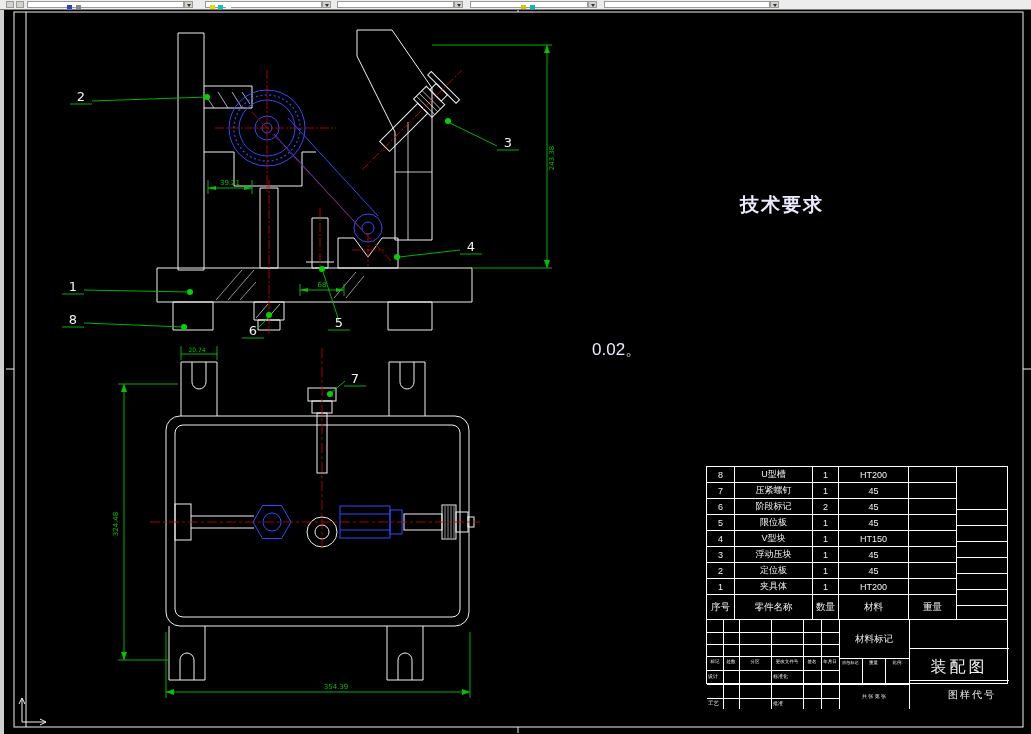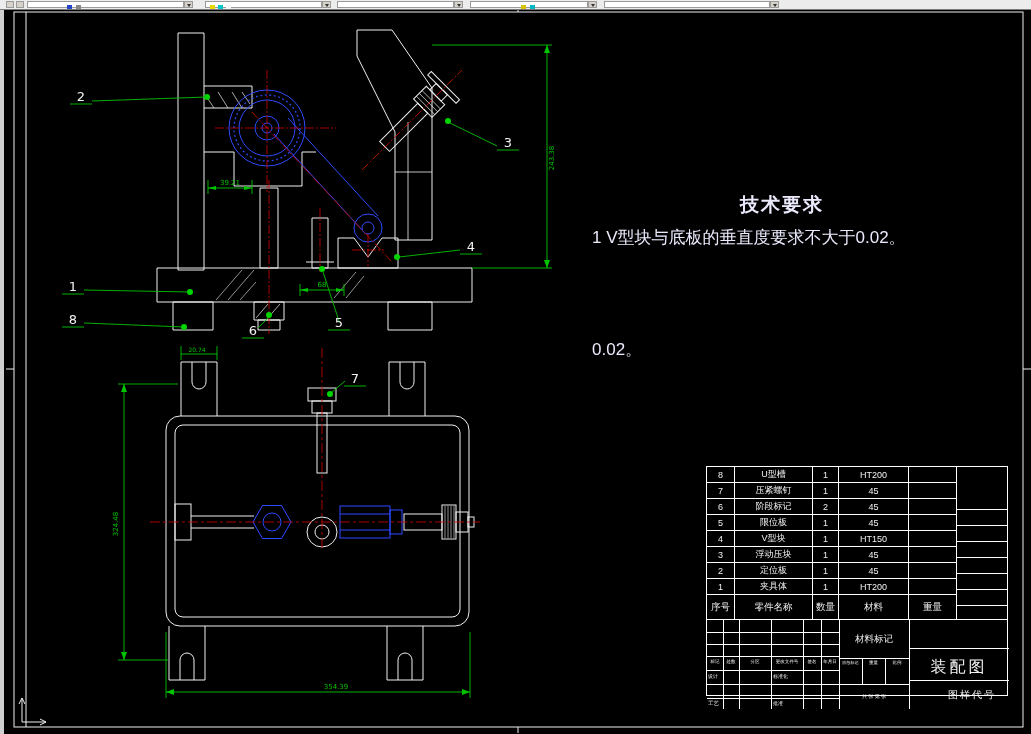--- a/index.html
+++ b/index.html
@@ -36,21 +36,21 @@
          border:1px solid #fff; border-bottom:none; display:grid;
          grid-template-columns:28px 78px 26px 70px 48px 50px;
          grid-template-rows:repeat(8,16px) 24px; z-index:3; background:#000; }
   .bom > div { border-right:1px solid #fff; border-bottom:1px solid #fff; color:#f2f2f2;
                font-size:9px; display:flex; align-items:center; justify-content:center;
                overflow:hidden; box-sizing:border-box; }
   .bom > div:nth-child(6n) { border-right:none;margin-top:42px; }
   .bom > .hd { font-size:9.5px; border-bottom:none; }
 
   
-  .tblock { position:absolute; left:706px; top:619px; width:302px; height:77px; box-sizing:border-box;
+  .tblock { position:absolute; left:706px; top:619px; width:302px; height:65px; box-sizing:border-box;
             border:1px solid #fff; z-index:3; color:#f2f2f2; background:#000; }
   .ln { position:absolute; background:#fff; }
   .tb-text { position:absolute; color:#f2f2f2; text-align:center; overflow:hidden; white-space:nowrap; }
 </style>
 </head>
 <body>
 
 <div class="screen">
 
   <div class="topbar">
@@ -234,21 +234,20 @@
 
     <g stroke="#00c400" fill="none" stroke-width="0.9">
       <path d="M344,386 H366 M345,381 L331,393"></path>
     </g>
     <circle cx="330" cy="394" r="3" fill="#00d400" stroke="none"></circle>
     <text class="bal" x="355" y="383" text-anchor="middle">7</text>
   </svg>
 
   <div class="techreq">
     <div class="tr-title">技术要求</div>
-    <div class="tr-l1">1  V型块与底板的垂直度要求不大于0.02。</div>
     <div class="tr-l4">0.02。</div>
   </div>
 
   <div class="bom">
     <div>8</div>
     <div>U型槽</div>
     <div>1</div>
     <div>HT200</div>
     <div></div>
     <div></div>

